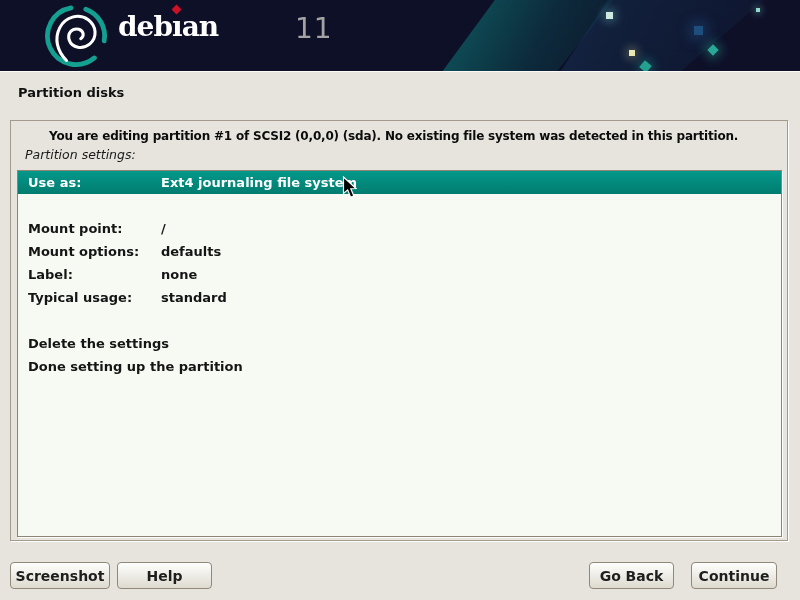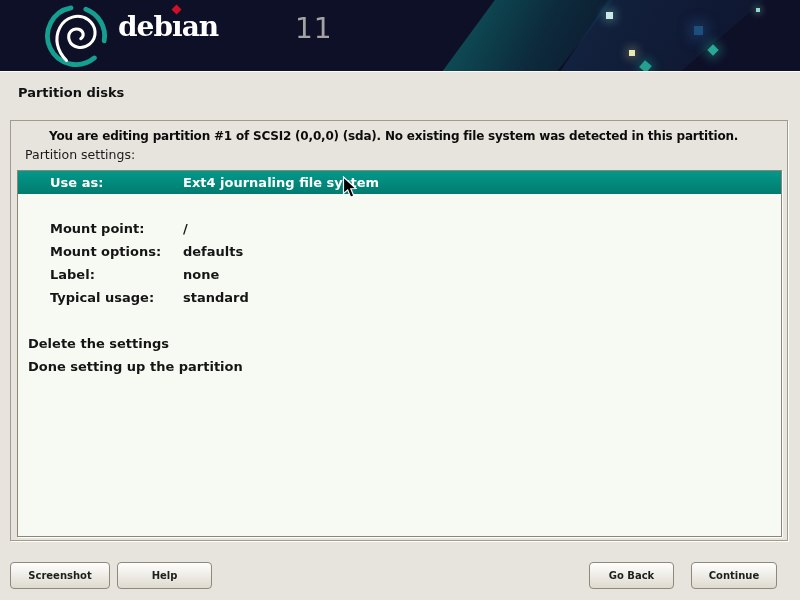--- a/index.html
+++ b/index.html
@@ -35,33 +35,33 @@
              font-family:"DejaVu Sans", sans-serif; font-size:28px; letter-spacing:1px; }
 
   
   .page-title { position:absolute; left:18px; top:85px; font-size:13px; font-weight:bold; color:#111; }
 
   
   .content-box { position:absolute; left:10px; top:120px; width:778px; height:421px;
                  border:1px solid #a49a8b; box-shadow:1px 1px 0 rgba(255,255,255,0.95); }
   .info-heading { position:absolute; left:10px; top:8px; font-size:12px; font-weight:bold;
                   letter-spacing:-0.2px; color:#0c0c0c; white-space:nowrap;margin-left:28px; }
-  .info-sub { position:absolute; left:14px; top:26px; font-size:12.5px; color:#1a1a1a; }
+  .info-sub { position:absolute; left:14px; top:26px; font-size:12.5px; font-style:italic; color:#1a1a1a; }
 
   .list { position:absolute; left:6px; top:49px; width:765px; height:367px;
           background:#f6faf3; border:1px solid #8d8476; box-shadow:1px 1px 0 rgba(255,255,255,0.9); overflow:hidden; }
   .row { height:23px; line-height:23px; padding-left:10px; font-size:13px; font-weight:bold;
          color:#151515; white-space:nowrap; }
-  .row .lab { display:inline-block; width:133px;margin-left:22px; }
+  .row .lab { display:inline-block; width:133px; }
   .row.selected { background:linear-gradient(#03988a, #017c6f); color:#ffffff; }
 
   
   .btn { position:absolute; top:562px; height:27px; border:1px solid #8f897c; border-radius:4px;
          background:linear-gradient(#fefefd, #dedacf); font-family:"DejaVu Sans", sans-serif;
-         font-size:10px; font-weight:bold; color:#1e1e1e; text-align:center; }
+         font-size:14px; font-weight:bold; color:#1e1e1e; text-align:center; }
   .btn-screenshot { left:10px;  width:100px; }
   .btn-help      { left:117px; width:95px; }
   .btn-goback    { left:589px; width:85px; }
   .btn-continue  { left:691px; width:86px; }
 
   .cursor { position:absolute; left:342px; top:176px; }
 </style>
 </head>
 <body>
 

